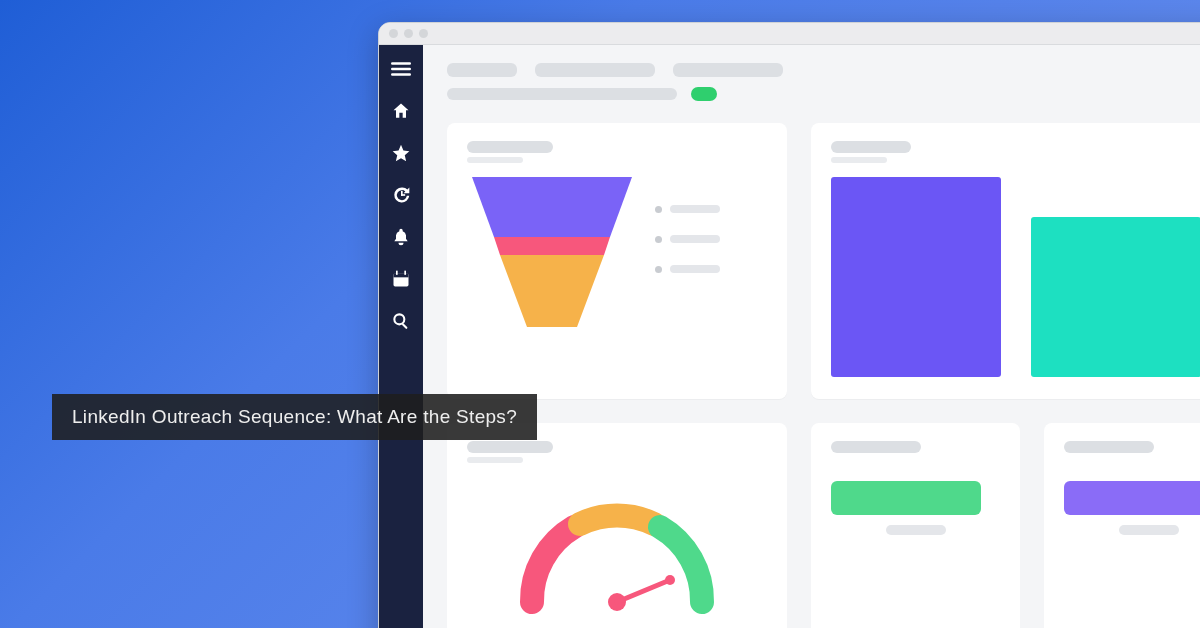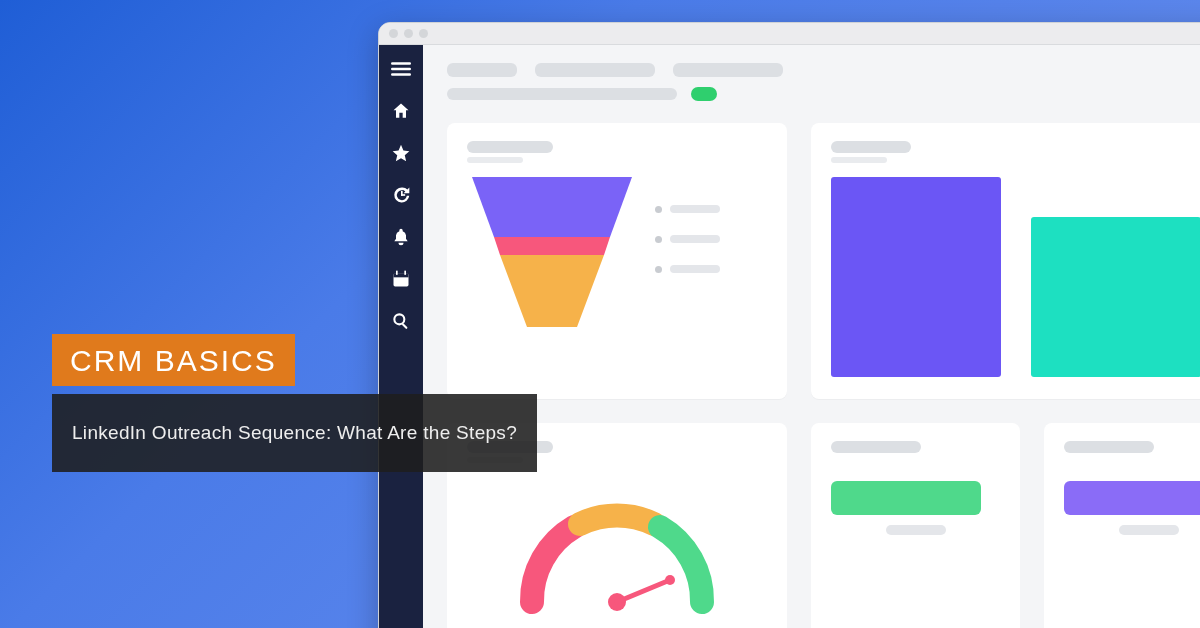--- a/index.html
+++ b/index.html
@@ -75,21 +75,21 @@
   .tag {
     position:absolute; left:52px; top:334px;
     background:#e07a1c; color:#fff;
     padding: 10px 18px 8px;
     font-size: 30px; letter-spacing: 2px;
     font-weight: 400;
   }
   .subtitle {
     position:absolute; left:52px; top:394px;
     background: rgba(30,30,30,0.88); color:#eee;
-    padding: 28px 20px;
+    padding: 12px 20px;
     font-size: 19px; font-weight: 300;
     letter-spacing: 0.3px;
   }
 </style>
 </head>
 <body>
 
 <div class="stage">
 
   <div class="window">
@@ -215,16 +215,15 @@
             <div class="ph1"></div>
             <div class="bar"></div>
             <div class="ph2"></div>
           </div>
         </div>
 
       </div>
     </div>
   </div>
 
-  <div class="tag">CRM BASICS</div>
   <div class="subtitle">LinkedIn Outreach Sequence: What Are the Steps?</div>
 
 </div>
 
 </body></html>

